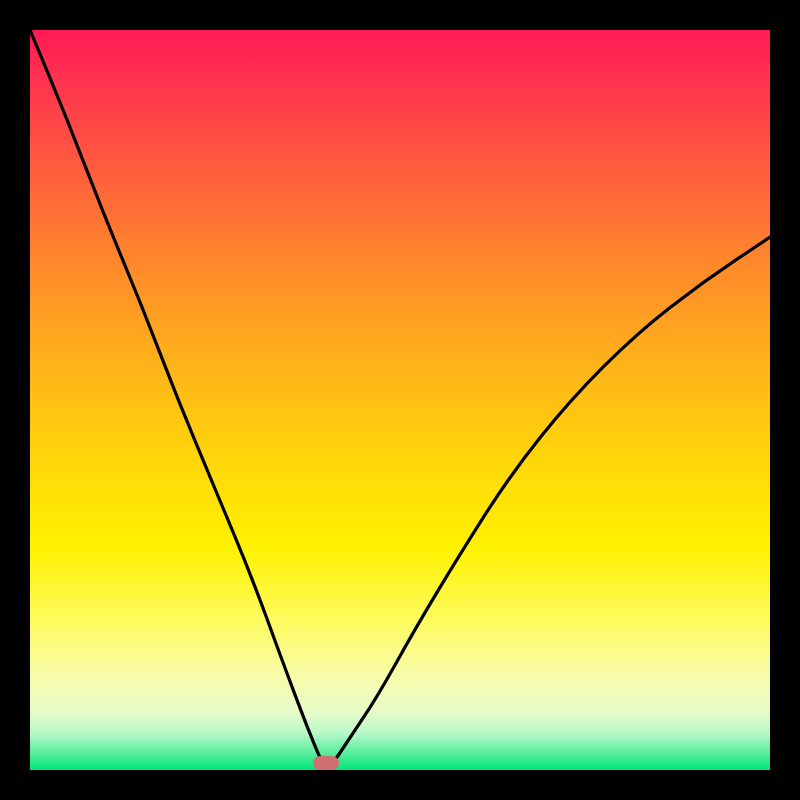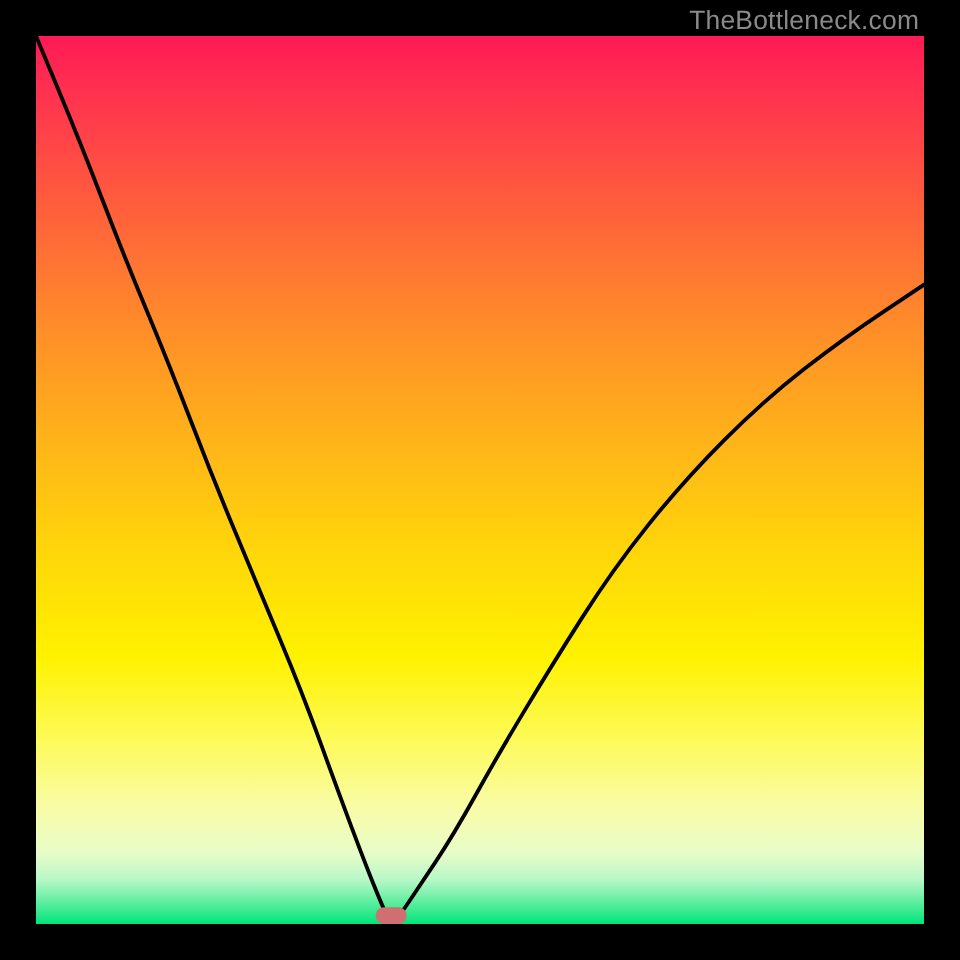--- a/index.html
+++ b/index.html
@@ -81,14 +81,13 @@
   <div class="plot-area">
     <div class="gradient-bg"></div>
 
     <svg class="curve" viewBox="0 0 740 740" preserveAspectRatio="none">
       <path fill="none" stroke="#000" stroke-width="3.2" stroke-linecap="round" d="M 0.0 0.0 Q 0.0 0.0 18.5 44.4 Q 37.0 88.8 55.5 136.9 Q 74.0 185.0 92.5 229.4 Q 111.0 273.8 129.5 321.9 Q 148.0 370.0 166.5 414.4 Q 185.0 458.8 203.5 503.2 Q 222.0 547.6 236.8 588.3 Q 251.6 629.0 262.7 658.6 Q 273.8 688.2 281.2 706.7 Q 288.6 725.2 292.3 732.6 Q 296.0 740.0 299.7 736.3 Q 303.4 732.6 310.8 721.5 Q 318.2 710.4 333.0 688.2 Q 347.8 666.0 366.3 632.7 Q 384.8 599.4 407.0 562.4 Q 429.2 525.4 455.1 484.7 Q 481.0 444.0 510.6 407.0 Q 540.2 370.0 573.5 336.7 Q 606.8 303.4 640.1 277.5 Q 673.4 251.6 706.7 229.4 T 740.0 207.2"></path>
     </svg>
 
     <div class="marker" style="left:283px;top:726px;"></div>
   </div>
 
-  <div class="watermark">TheBottleneck.com</div>
 </div>
 
 </body></html>

